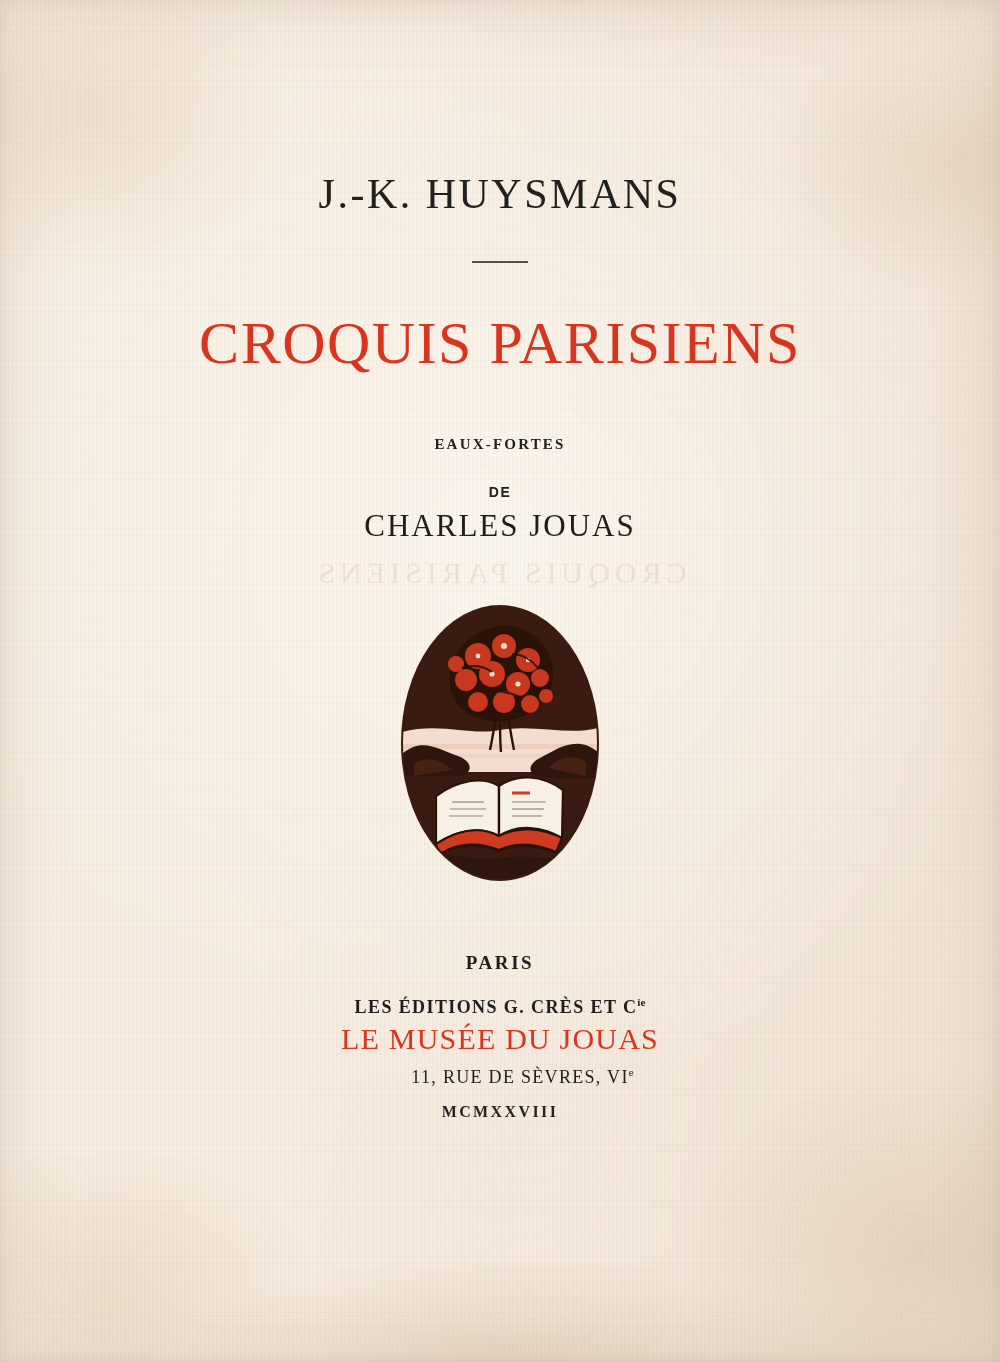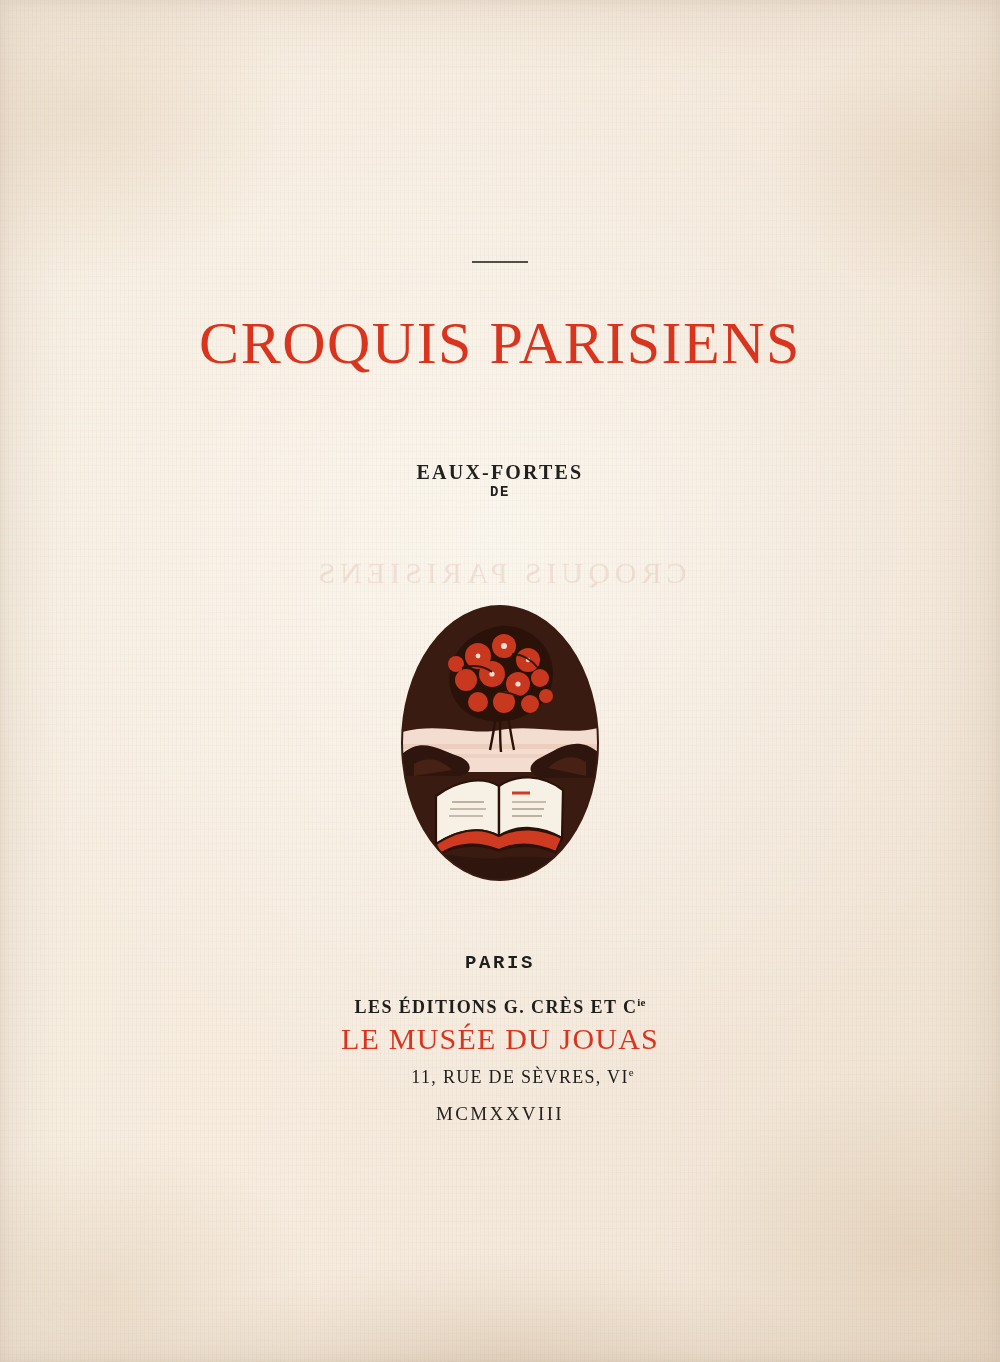--- a/index.html
+++ b/index.html
@@ -95,36 +95,35 @@
     left: 0; right: 0;
     font-size: 60px;
     letter-spacing: 1.5px;
     color: #d9341d;
     font-family: "Liberation Serif", serif;
   }
   .medium {
     position: absolute;
     top: 436px;
     left: 0; right: 0;
-    font-size: 20px;
+    font-size: 15px;
     letter-spacing: 2.2px;
     color: #22211f;
     font-weight: bold;
     font-family: "Liberation Serif", serif;
-    margin-top: 25px;
   }
   .de {
     position: absolute;
     top: 484px;
     left: 0; right: 0;
     font-size: 14px;
     letter-spacing: 1.6px;
     color: #22211f;
     font-weight: bold;
-    font-family: Liberation Mono, monospace;
+    font-family: Liberation Sans, sans-serif;
   }
   .illustrator {
     position: absolute;
     top: 508px;
     left: 0; right: 0;
     font-size: 31px;
     letter-spacing: 2px;
     color: #1f1e1c;
     font-family: "Liberation Serif", serif;
   }
@@ -141,21 +140,21 @@
 
   
   .imprint-city {
     position: absolute;
     top: 952px;
     left: 0; right: 0;
     font-size: 19px;
     letter-spacing: 2.6px;
     color: #1f1e1c;
     font-weight: bold;
-    font-family: Liberation Mono, monospace;
+    font-family: Liberation Serif, serif;
   }
   .imprint-publisher {
     position: absolute;
     top: 988px;
     left: 0; right: 0;
     font-size: 18px;
     letter-spacing: 1.4px;
     color: #1f1e1c;
     font-weight: bold;
     font-family: "Liberation Serif", serif;
@@ -187,51 +186,53 @@
   }
   .imprint-address sup {
     font-size: 0.62em;
     vertical-align: super;
     letter-spacing: 0;
   }
   .imprint-year {
     position: absolute;
     top: 1103px;
     left: 0; right: 0;
-    font-size: 19px;
+    font-size: 16px;
     letter-spacing: 2.4px;
     color: #262421;
-    font-weight: normal;
+    font-weight: bold;
     font-family: "Liberation Serif", serif;
   }
   .edge-shade {
     position: absolute;
     inset: 0;
     box-shadow: inset 0 0 70px rgba(150,118,86,0.18),
                 inset 0 0 14px rgba(120,95,70,0.10);
     pointer-events: none;
   }
 </style>
 </head>
 <body>
 
 <div class="page">
   <div class="paper-texture"></div>
   <div class="paper-stains"></div>
   <div class="bleed-through">CROQUIS PARISIENS</div>
 
   <div class="content">
 
+    <div class="author">J.-K. HUYSMANS</div>
 
     <div class="rule"></div>
 
     <div class="title">CROQUIS PARISIENS</div>
 
     <div class="medium">EAUX-FORTES</div>
     <div class="de">DE</div>
+    <div class="illustrator">CHARLES JOUAS</div>
 
     <div class="vignette">
       <svg viewBox="0 0 200 278" width="200" height="278" xmlns="http://www.w3.org/2000/svg">
         <defs>
           <clipPath id="ovalClip">
             <ellipse cx="100" cy="139" rx="98" ry="137"></ellipse>
           </clipPath>
         </defs>
 
         <g clip-path="url(#ovalClip)">

